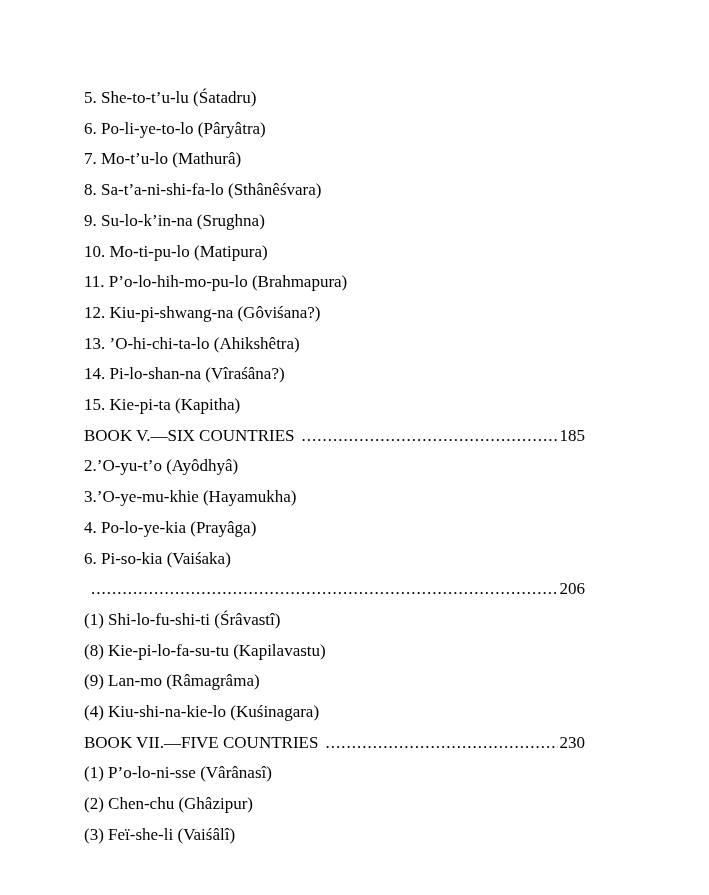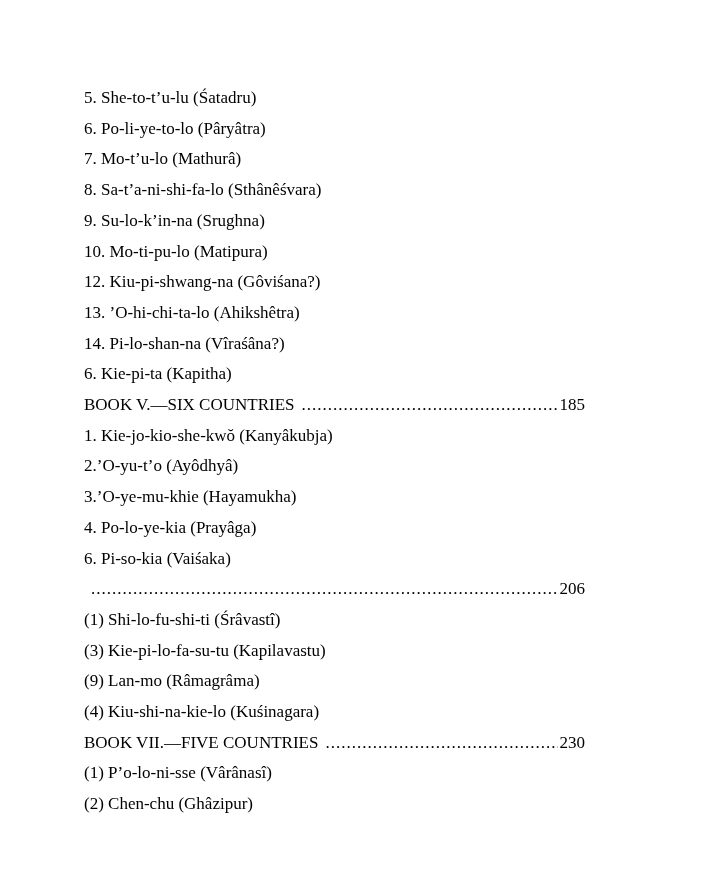--- a/index.html
+++ b/index.html
@@ -48,48 +48,49 @@
 </head>
 <body>
 
 <div class="page">
   <div class="line">5. She-to-t’u-lu (Śatadru)</div>
   <div class="line">6. Po-li-ye-to-lo (Pâryâtra)</div>
   <div class="line">7. Mo-t’u-lo (Mathurâ)</div>
   <div class="line">8. Sa-t’a-ni-shi-fa-lo (Sthânêśvara)</div>
   <div class="line">9. Su-lo-k’in-na (Srughna)</div>
   <div class="line">10. Mo-ti-pu-lo (Matipura)</div>
+  <div class="line">11. P’o-lo-hih-mo-pu-lo (Brahmapura)</div>
   <div class="line">12. Kiu-pi-shwang-na (Gôviśana?)</div>
   <div class="line">13. ’O-hi-chi-ta-lo (Ahikshêtra)</div>
   <div class="line">14. Pi-lo-shan-na (Vîraśâna?)</div>
-  <div class="line">6. Kie-pi-ta (Kapitha)</div>
+  <div class="line">15. Kie-pi-ta (Kapitha)</div>
 
   <div class="line book-line">
     <span class="book-label">BOOK V.—SIX COUNTRIES</span>
     <span class="dots">......................................................................................................................................................</span>
     <span class="pagenum">185</span>
   </div>
 
-  <div class="line">1. Kie-jo-kio-she-kwŏ (Kanyâkubja)</div>
   <div class="line">2.’O-yu-t’o (Ayôdhyâ)</div>
   <div class="line">3.’O-ye-mu-khie (Hayamukha)</div>
   <div class="line">4. Po-lo-ye-kia (Prayâga)</div>
   <div class="line">6. Pi-so-kia (Vaiśaka)</div>
 
   <div class="line book-line">
     <span class="dots">......................................................................................................................................................</span>
     <span class="pagenum">206</span>
   </div>
 
   <div class="line">(1) Shi-lo-fu-shi-ti (Śrâvastî)</div>
-  <div class="line">(3) Kie-pi-lo-fa-su-tu (Kapilavastu)</div>
+  <div class="line">(8) Kie-pi-lo-fa-su-tu (Kapilavastu)</div>
   <div class="line">(9) Lan-mo (Râmagrâma)</div>
   <div class="line">(4) Kiu-shi-na-kie-lo (Kuśinagara)</div>
 
   <div class="line book-line">
     <span class="book-label">BOOK VII.—FIVE COUNTRIES</span>
     <span class="dots">......................................................................................................................................................</span>
     <span class="pagenum">230</span>
   </div>
 
   <div class="line">(1) P’o-lo-ni-sse (Vârânasî)</div>
   <div class="line">(2) Chen-chu (Ghâzipur)</div>
+  <div class="line">(3) Feï-she-li (Vaiśâlî)</div>
 </div>
 
 </body></html>

